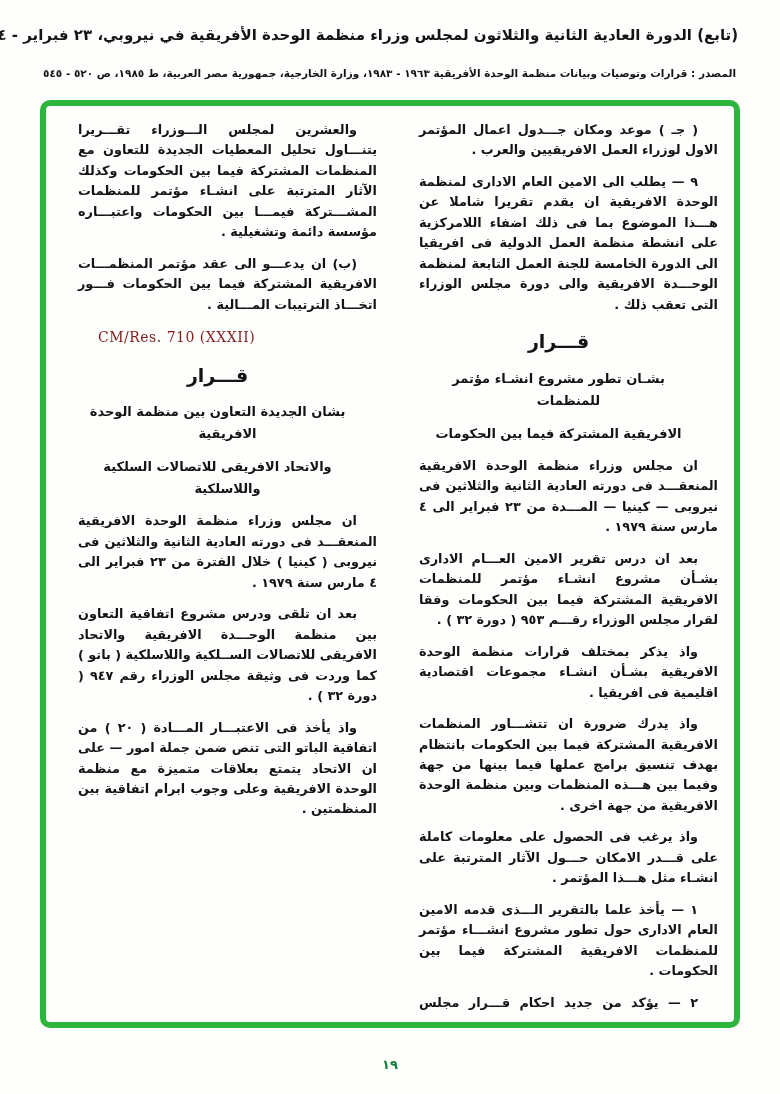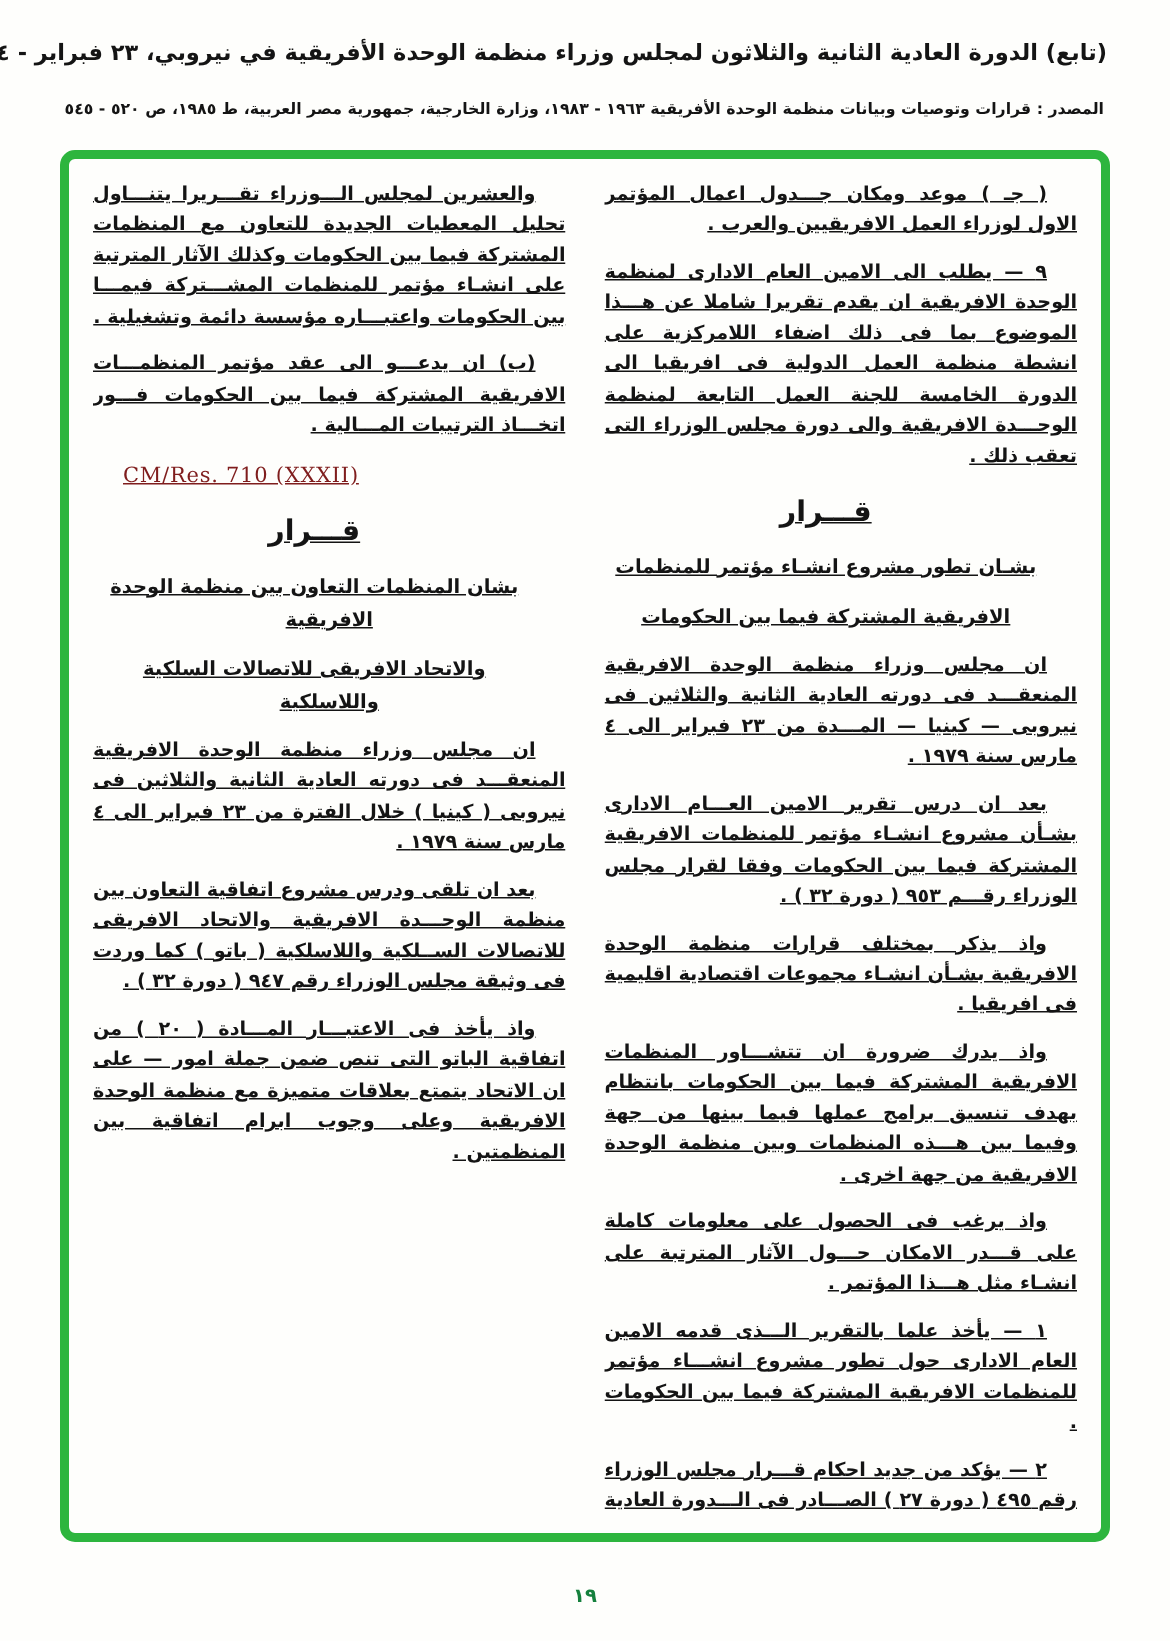--- a/index.html
+++ b/index.html
@@ -15,21 +15,21 @@
                  padding-right:2px;white-space:nowrap;}
 
   
   .box{position:absolute;left:40px;right:40px;top:100px;height:928px;
        border:6px solid #2db53e;border-radius:10px;box-sizing:border-box;
        padding:14px 16px 10px 16px;background:transparent;}
   .cols{display:flex;flex-direction:row;direction:rtl;gap:26px;height:100%;}
   .col{flex:1 1 0;direction:rtl;text-align:justify;font-size:12.8px;line-height:1.6;
        font-weight:bold;color:#141414;overflow:hidden;}
 
-  .col p{margin:0 0 11px 0;text-indent:20px;text-decoration:underline;}
+  .col p{margin:0 0 11px 16px;text-indent:20px;}
   .rescode{direction:ltr;text-align:left;font-family:"DejaVu Serif",serif;
            font-weight:normal;font-size:14px;margin:22px 0 10px 0;text-indent:0;
            letter-spacing:0.5px;color:#7f1d1d;}
   .decision{text-align:center;text-indent:0;margin:8px 0 14px 0;font-size:19px;}
   .title-line{text-align:center;text-indent:0;margin:0 0 10px 0;font-size:13px;
               line-height:1.7;}
   .title-gap{margin-bottom:14px;}
 
   .pagenum{position:absolute;bottom:22px;left:0;width:100%;text-align:center;
            font-size:13px;font-weight:bold;color:#15803d;}
@@ -61,21 +61,21 @@
         <p>١ — يأخذ علما بالتقرير الـــذى قدمه الامين العام الادارى حول تطور مشروع انشـــاء مؤتمر للمنظمات الافريقية المشتركة فيما بين الحكومات .</p>
         <p>٢ — يؤكد من جديد احكام قـــرار مجلس الوزراء رقم ٤٩٥ ( دورة ٢٧ ) الصـــادر فى الـــدورة العادية الســـابعة والعشرين .</p>
 
       </div>
 
       <div class="col">
         <p>والعشرين لمجلس الـــوزراء تقـــريرا يتنـــاول تحليل المعطيات الجديدة للتعاون مع المنظمات المشتركة فيما بين الحكومات وكذلك الآثار المترتبة على انشـاء مؤتمر للمنظمات المشـــتركة فيمـــا بين الحكومات واعتبـــاره مؤسسة دائمة وتشغيلية .</p>
         <p>(ب) ان يدعـــو الى عقد مؤتمر المنظمـــات الافريقية المشتركة فيما بين الحكومات فـــور اتخـــاذ الترتيبات المـــالية .</p>
         <p class="rescode">CM/Res. 710 (XXXII)</p>
         <p class="decision">قـــرار</p>
-        <p class="title-line">بشان المنظمات التعاون بين منظمة الوحدة الافريقية</p>
+        <p class="title-line">بشان الجديدة التعاون بين منظمة الوحدة الافريقية</p>
         <p class="title-line title-gap">والاتحاد الافريقى للاتصالات السلكية واللاسلكية</p>
         <p>ان مجلس وزراء منظمة الوحدة الافريقية المنعقـــد فى دورته العادية الثانية والثلاثين فى نيروبى ( كينيا ) خلال الفترة من ٢٣ فبراير الى ٤ مارس سنة ١٩٧٩ .</p>
         <p>بعد ان تلقى ودرس مشروع اتفاقية التعاون بين منظمة الوحـــدة الافريقية والاتحاد الافريقى للاتصالات الســلكية واللاسلكية ( باتو ) كما وردت فى وثيقة مجلس الوزراء رقم ٩٤٧ ( دورة ٣٢ ) .</p>
         <p>واذ يأخذ فى الاعتبـــار المـــادة ( ٢٠ ) من اتفاقية الباتو التى تنص ضمن جملة امور — على ان الاتحاد يتمتع بعلاقات متميزة مع منظمة الوحدة الافريقية وعلى وجوب ابرام اتفاقية بين المنظمتين .</p>
 
       </div>
 
     </div>
   </div>
 

